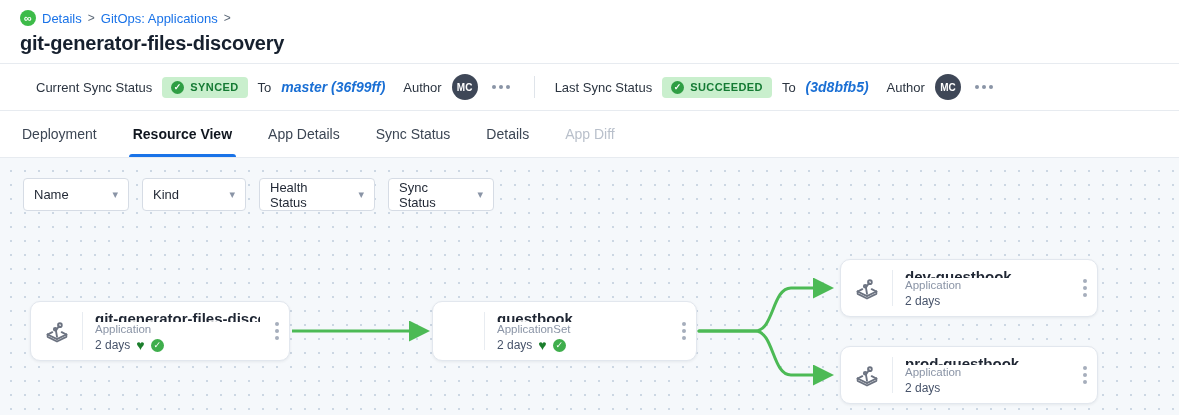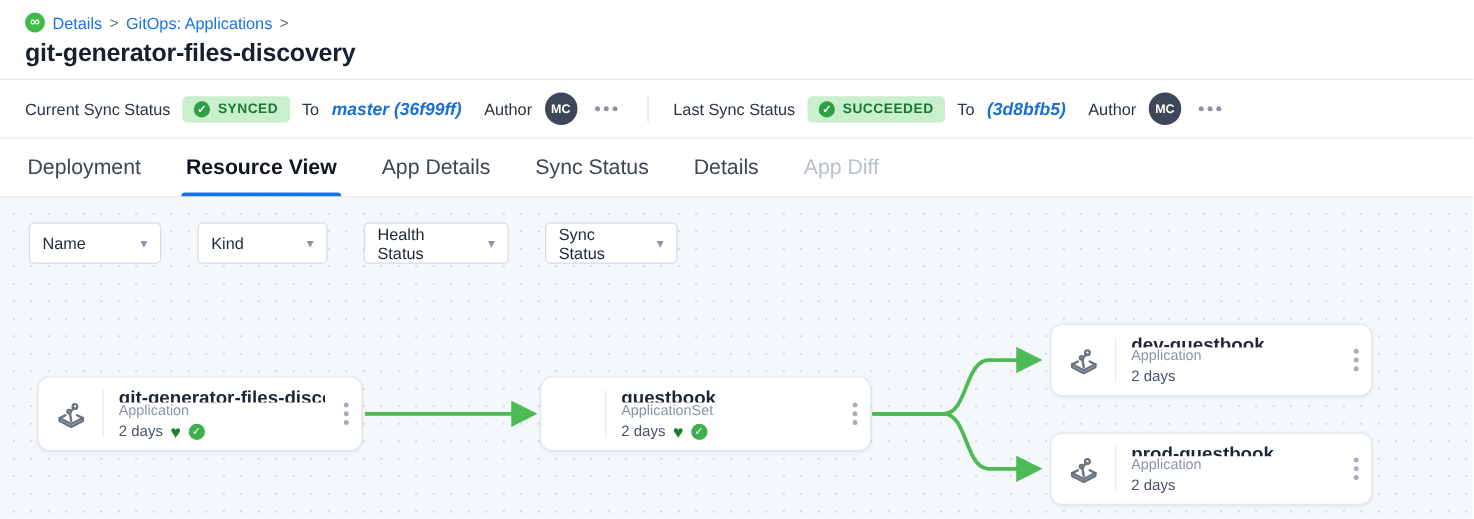--- a/index.html
+++ b/index.html
@@ -11,51 +11,51 @@
   .breadcrumb { display:flex; align-items:center; gap:6px; font-size:13px; }
   .crumb-icon { width:16px; height:16px; border-radius:50%; background:#3dbb49;
     color:#fff; display:inline-flex; align-items:center; justify-content:center;
     font-size:11px; font-weight:bold; line-height:1; }
   .crumb-link { color:#1a73e8; cursor:pointer; }
   .crumb-sep { color:#5f6b7a; font-size:12px; }
   .page-title { margin-top:6px; font-size:20px; font-weight:bold; color:#16202e; letter-spacing:-0.2px; }
 
   
   .status-bar { height:48px; border-top:1px solid #e7ebf0; border-bottom:1px solid #e7ebf0;
-    display:flex; align-items:center; padding:0 20px; gap:10px; background:#fff; font-size:13px; }
+    display:flex; align-items:center; padding:0 36px; gap:10px; background:#fff; font-size:13px; }
   .sb-label { color:#2b3440; }
   .badge { display:inline-flex; align-items:center; gap:6px; background:#c9efcd;
     color:#147a33; font-size:11px; font-weight:bold; letter-spacing:.4px;
     padding:4px 9px; border-radius:4px; }
   .badge .chk { width:13px; height:13px; border-radius:50%; background:#2f9e44;
     color:#fff; font-size:9px; display:inline-flex; align-items:center; justify-content:center; }
   .rev-link { color:#1a6fd4; font-weight:bold; font-size:14px; cursor:pointer;font-style:italic; }
   .avatar { width:26px; height:26px; border-radius:50%; background:#3e4757; color:#fff;
     font-size:10px; font-weight:bold; display:inline-flex; align-items:center; justify-content:center; }
   .kebab-h { display:inline-flex; gap:3px; padding:4px; cursor:pointer; }
   .kebab-h i { width:4px; height:4px; border-radius:50%; background:#8a94a6; }
   .sb-divider { width:1px; height:22px; background:#dfe4ea; margin:0 10px; }
   .agent { margin-left:auto; display:flex; gap:8px; font-size:13px; color:#2b3440; }
 
   
   .tabs { height:47px; display:flex; align-items:stretch; gap:36px; padding:0 22px;
     border-bottom:1px solid #e7ebf0; background:#fff; }
-  .tab { display:flex; align-items:center; font-size:17px; color:#3c4654; cursor:pointer;
+  .tab { display:flex; align-items:center; font-size:14px; color:#3c4654; cursor:pointer;
     position:relative; white-space:nowrap; }
   .tab.active { font-weight:bold; color:#10161f; }
   .tab.active::after { content:""; position:absolute; left:-4px; right:-4px; bottom:0;
     height:3px; background:#1a73e8; border-radius:3px 3px 0 0; }
   .tab.disabled { color:#b9c0cb; cursor:default; }
 
   
   .canvas { position:relative; height:258px; background-color:#f5f8fb;
     background-image:radial-gradient(circle, #ccd7e3 1px, transparent 1.2px);
     background-size:14px 14px; background-position:4px 6px; overflow:hidden; }
 
-  .filters { position:absolute; top:20px; left:23px; display:flex; gap:29px; }
+  .filters { position:absolute; top:20px; left:23px; display:flex; gap:13px; }
   .filter { height:33px; background:#fff; border:1px solid #d6dce5; border-radius:4px;
     display:inline-flex; align-items:center; justify-content:space-between;
     padding:0 10px; font-size:13px; color:#1f2633; cursor:pointer; }
   .filter .chev { color:#8a94a6; font-size:11px; margin-left:14px; }
   .f-name{width:106px}.f-kind{width:104px}.f-health{width:116px}.f-sync{width:106px}
 
   .edges { position:absolute; inset:0; pointer-events:none; }
 
   .node { position:absolute; background:#fff; border:1px solid #e2e7ee; border-radius:10px;
     box-shadow:0 1px 3px rgba(16,24,40,.07); display:flex; align-items:stretch; cursor:pointer; }

